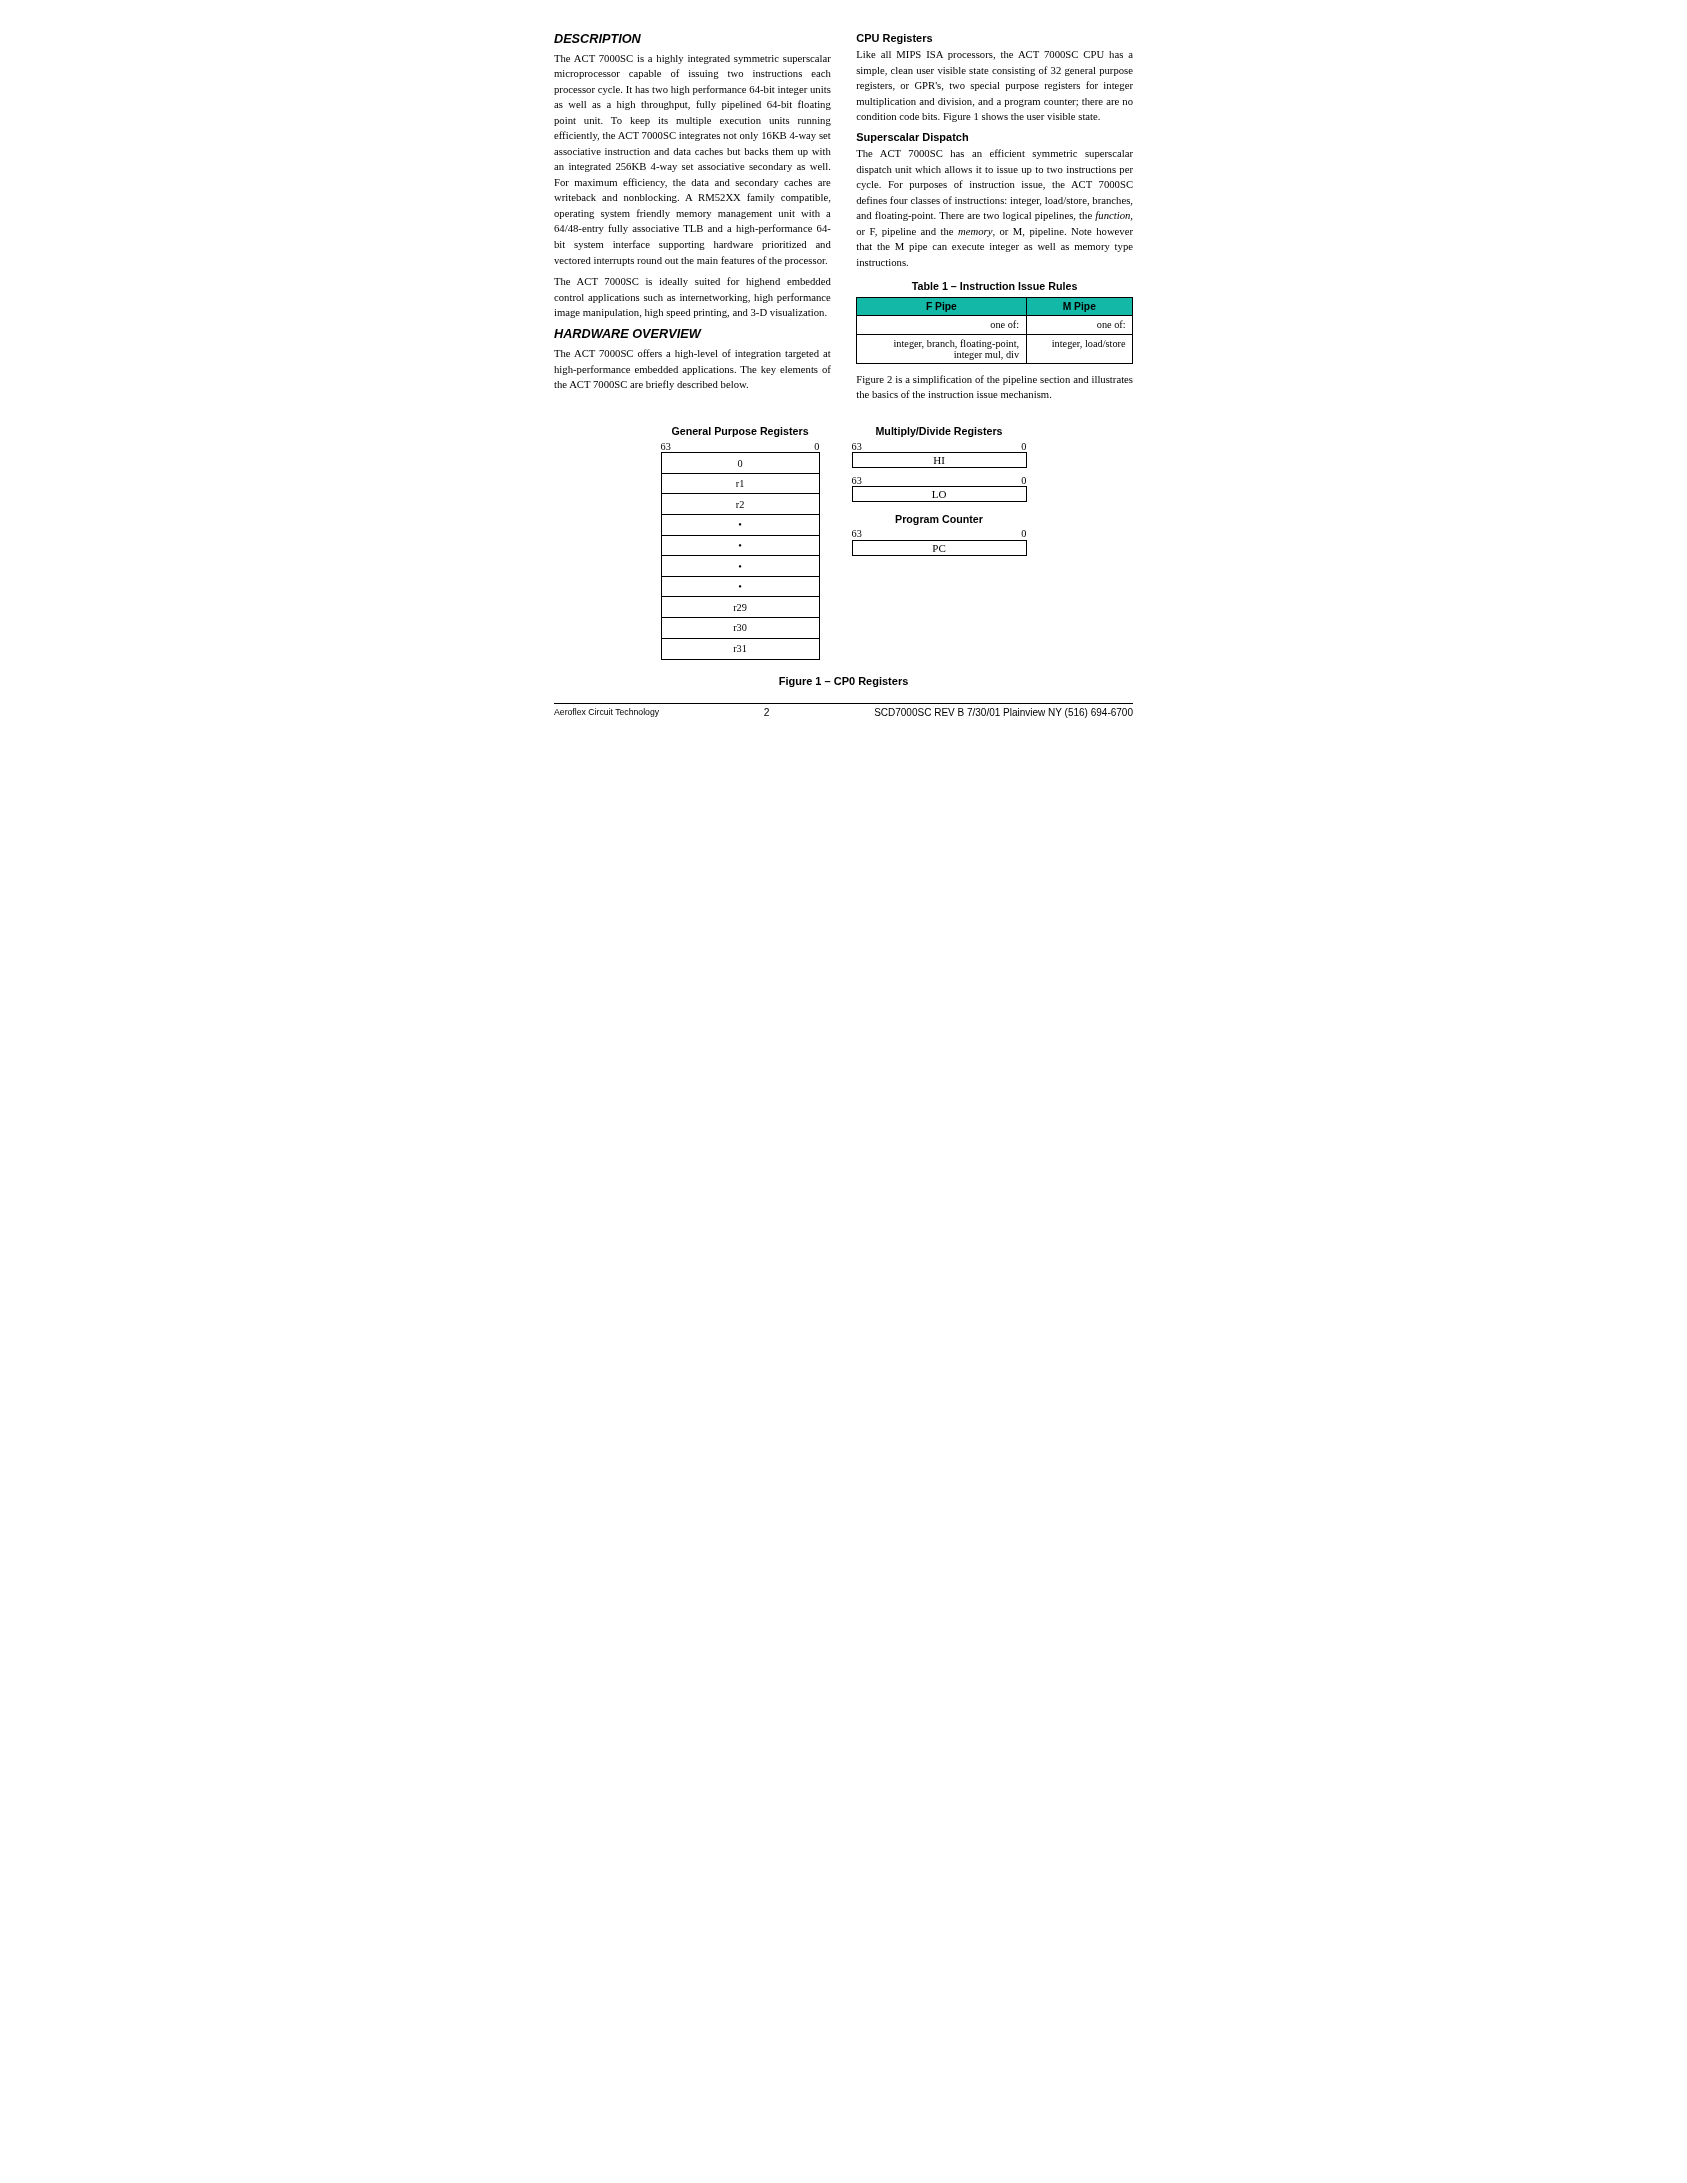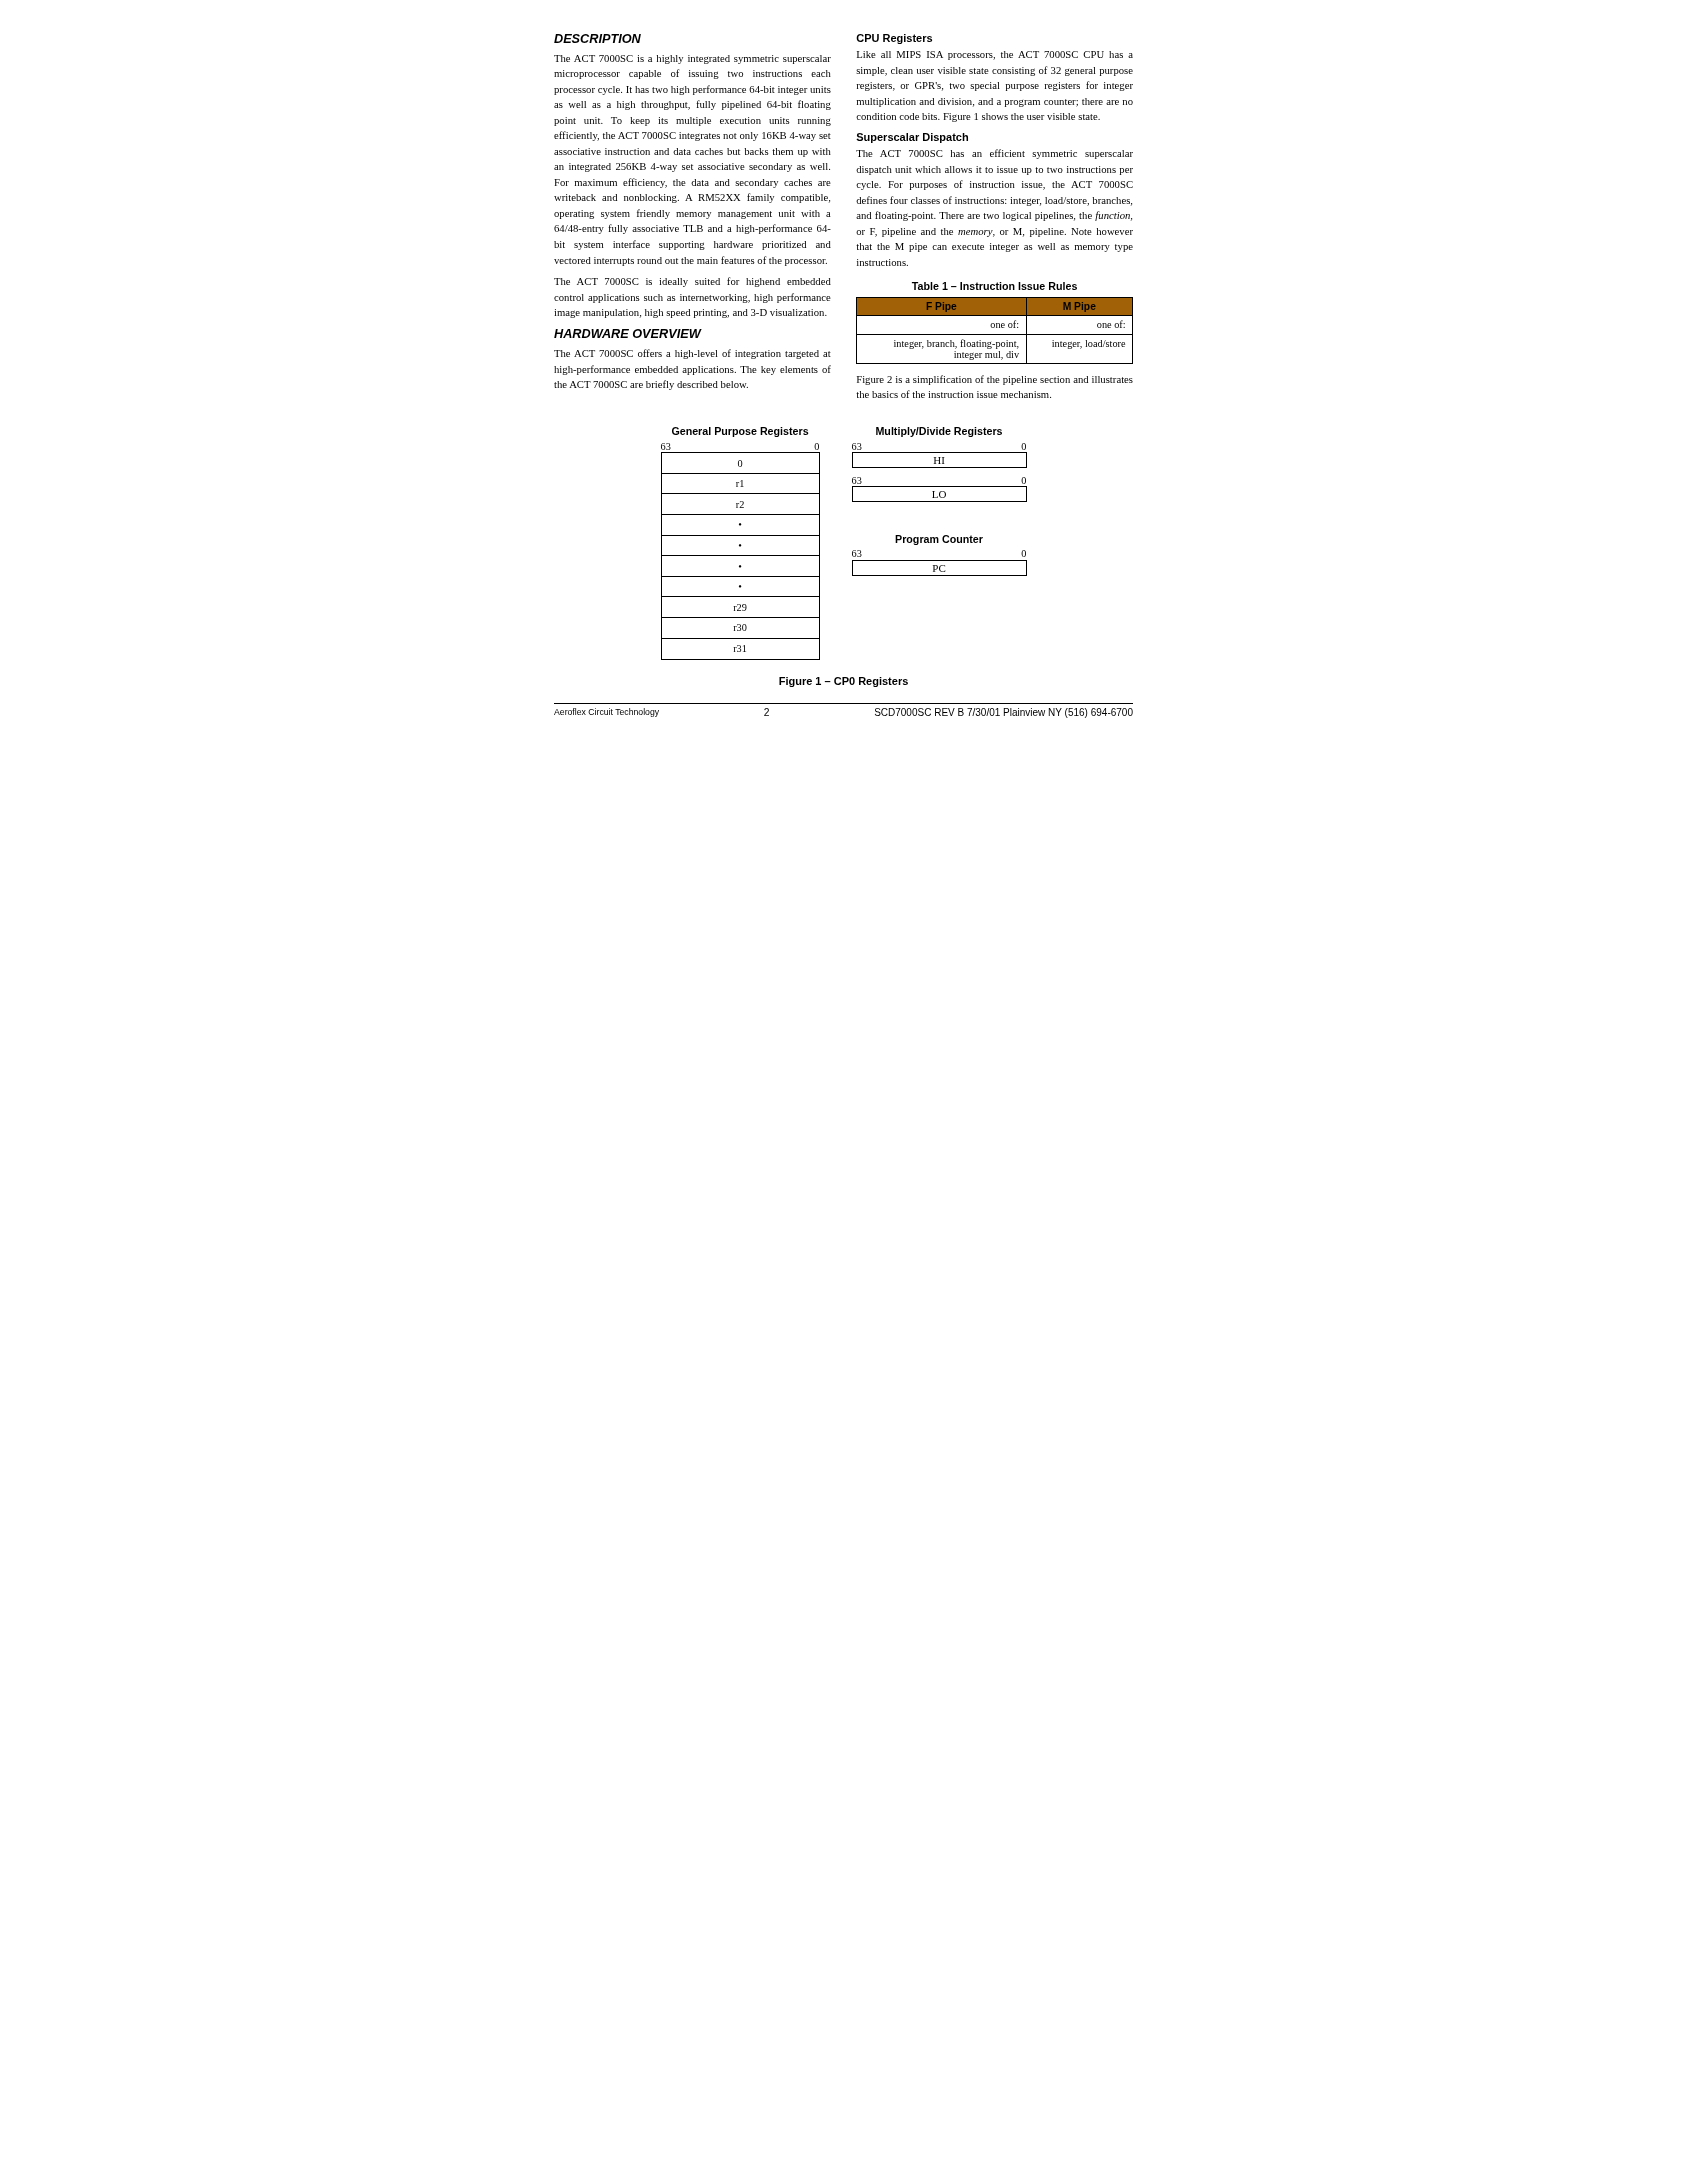--- a/index.html
+++ b/index.html
@@ -60,21 +60,21 @@
       width: 100%;
       border-collapse: collapse;
       font-size: 10.3px;
     }
     .instruction-table th {
       border: 0.8px solid #000;
       padding: 3.2px 6.4px;
       font-family: Arial, Helvetica, sans-serif;
       font-weight: bold;
       text-align: center;
-      background: #a16207;
+      background: #14b8a6;
     }
     .instruction-table td {
       border: 0.8px solid #000;
       padding: 3.2px 6.4px;
       text-align: right;
       vertical-align: top;
     }
 
     
     .diagrams-section {
@@ -233,21 +233,21 @@
       <div class="reg-row">•</div>
       <div class="reg-row">•</div>
       <div class="reg-row">•</div>
       <div class="reg-row">•</div>
       <div class="reg-row">r29</div>
       <div class="reg-row">r30</div>
       <div class="reg-row">r31</div>
     </div>
   </div>
 
-  <div style="display:flex; flex-direction:column; gap: 24px;">
+  <div style="display:flex; flex-direction:column; gap: 4px;">
 
     <div class="reg-group">
       <div class="reg-group-title">Multiply/Divide Registers</div>
 
       <div class="subgroup">
         <div class="reg-label-row">
           <span>63</span>
           <span>0</span>
         </div>
         <div class="reg-single">HI</div>

